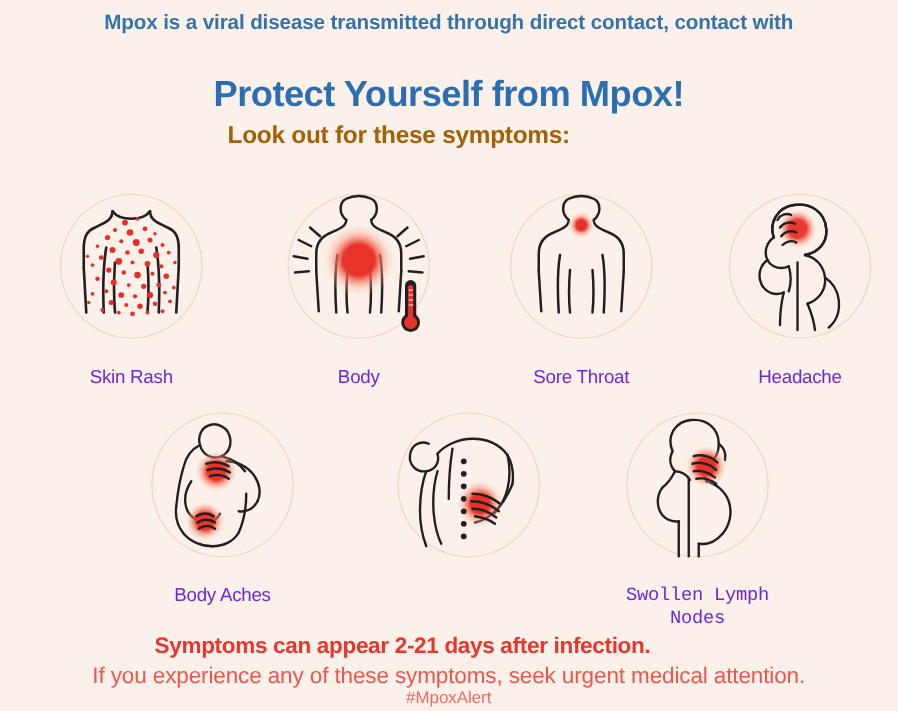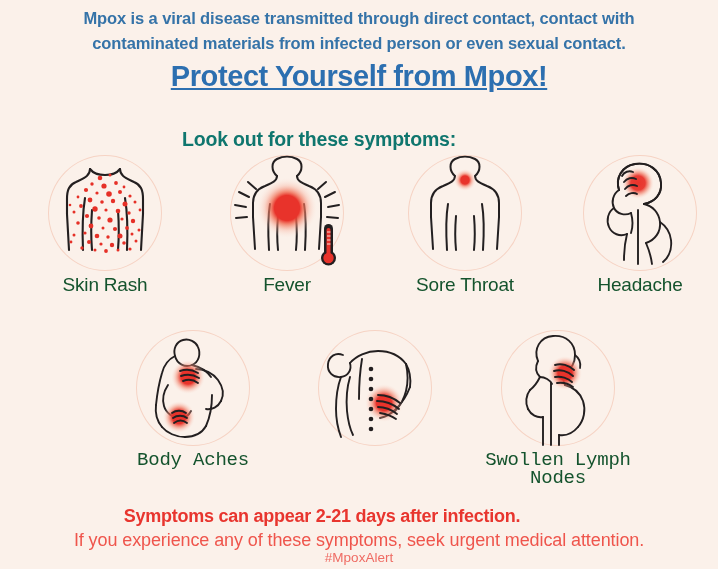--- a/index.html
+++ b/index.html
@@ -31,27 +31,26 @@
   }
   .intro .l2{display:block;}
 
   .headline{
     position:absolute; left:0; top:60px; width:718px;
     text-align:center;
     color:#2C6FB0;
     font-weight:bold;
     font-size:29px;
     letter-spacing:-0.4px;
-    text-decoration:underline;
   }
 
   .subhead{
-    position:absolute; left:0; top:128px; width:638px;
-    text-align:center;
-    color:#0f766e;
+    position:absolute; left:0; top:97px; width:638px;
+    text-align:center;
+    color:#a16207;
     font-weight:bold;
     font-size:19.5px;
     letter-spacing:-0.2px;
   }
 
   .footer-strong{
     position:absolute; left:0; top:506px; width:644px;
     text-align:center;
     color:#E8352E;
     font-weight:bold;
@@ -89,37 +88,36 @@
     width:114px;height:116px;
     border:1.3px solid #F6D3C4;
     border-radius:50%;
     box-sizing:border-box;
   }
   .art{
     position:absolute;left:0;top:0;
     width:130px;height:126px;
   }
   .slabel{
-    margin-top:0;
-    color:#14532d;
-    font-size:19px;
+    margin-top:17px;
+    color:#6d28d9;
+    font-size:15px;
     line-height:18px;
     letter-spacing:-0.2px;
     white-space:pre-line;
   }
   .slabel.wide{width:170px;margin-left:-20px;font-family:Liberation Mono, monospace;}
 </style>
 </head>
 <body>
 
 <div id="poster">
 
   <div class="intro">
     <span class="l1">Mpox is a viral disease transmitted through direct contact, contact with</span>
-    <span class="l2">contaminated materials from infected person or even sexual contact.</span>
   </div>
 
   <div class="headline">Protect Yourself from Mpox!</div>
 
   <div class="subhead">Look out for these symptoms:</div>
 
   <div class="symptom" style="left:40px;top:150px;">
     <div class="circle-wrap">
       <div class="ring"></div>
       <svg class="art" viewBox="0 0 130 126">
@@ -236,21 +234,21 @@
           <circle cx="106.5" cy="108" r="5.2" fill="#E8332B"></circle>
           <g stroke="#FBF1EA" stroke-width="0.9">
             <line x1="105" y1="82" x2="108.5" y2="82"></line>
             <line x1="105" y1="86" x2="108.5" y2="86"></line>
             <line x1="105" y1="90" x2="108.5" y2="90"></line>
             <line x1="105" y1="94" x2="108.5" y2="94"></line>
           </g>
         </g>
       </svg>
     </div>
-    <div class="slabel">Fever</div>
+    <div class="slabel">Body</div>
   </div>
 
   <div class="symptom" style="left:575px;top:150px;">
     <div class="circle-wrap">
       <div class="ring"></div>
       <svg class="art" viewBox="0 0 130 126">
         <defs>
           <radialGradient id="headglow" cx="50%" cy="50%" r="50%">
             <stop offset="0%" stop-color="#E8332B" stop-opacity="1"></stop>
             <stop offset="45%" stop-color="#E8332B" stop-opacity="0.95"></stop>
@@ -304,21 +302,21 @@
           <path d="M82 54 C84 66 84 84 83 100"></path>
           <path d="M56 66 C55 78 55 90 56 100"></path>
           <path d="M74 66 C75 78 75 90 74 100"></path>
         </g>
         <circle cx="65" cy="30" r="11" fill="url(#throatglow)"></circle>
       </svg>
     </div>
     <div class="slabel">Sore Throat</div>
   </div>
 
-  <div class="symptom" style="left:128px;top:325px;font-family:Liberation Mono, monospace;">
+  <div class="symptom" style="left:113px;top:325px;">
     <div class="circle-wrap">
       <div class="ring"></div>
       <svg class="art" viewBox="0 0 130 126">
         <defs>
           <radialGradient id="acheglow" cx="50%" cy="50%" r="50%">
             <stop offset="0%" stop-color="#E8332B" stop-opacity="1"></stop>
             <stop offset="42%" stop-color="#E8332B" stop-opacity="1"></stop>
             <stop offset="65%" stop-color="#F0745C" stop-opacity="0.55"></stop>
             <stop offset="100%" stop-color="#FBE3D8" stop-opacity="0"></stop>
           </radialGradient>

